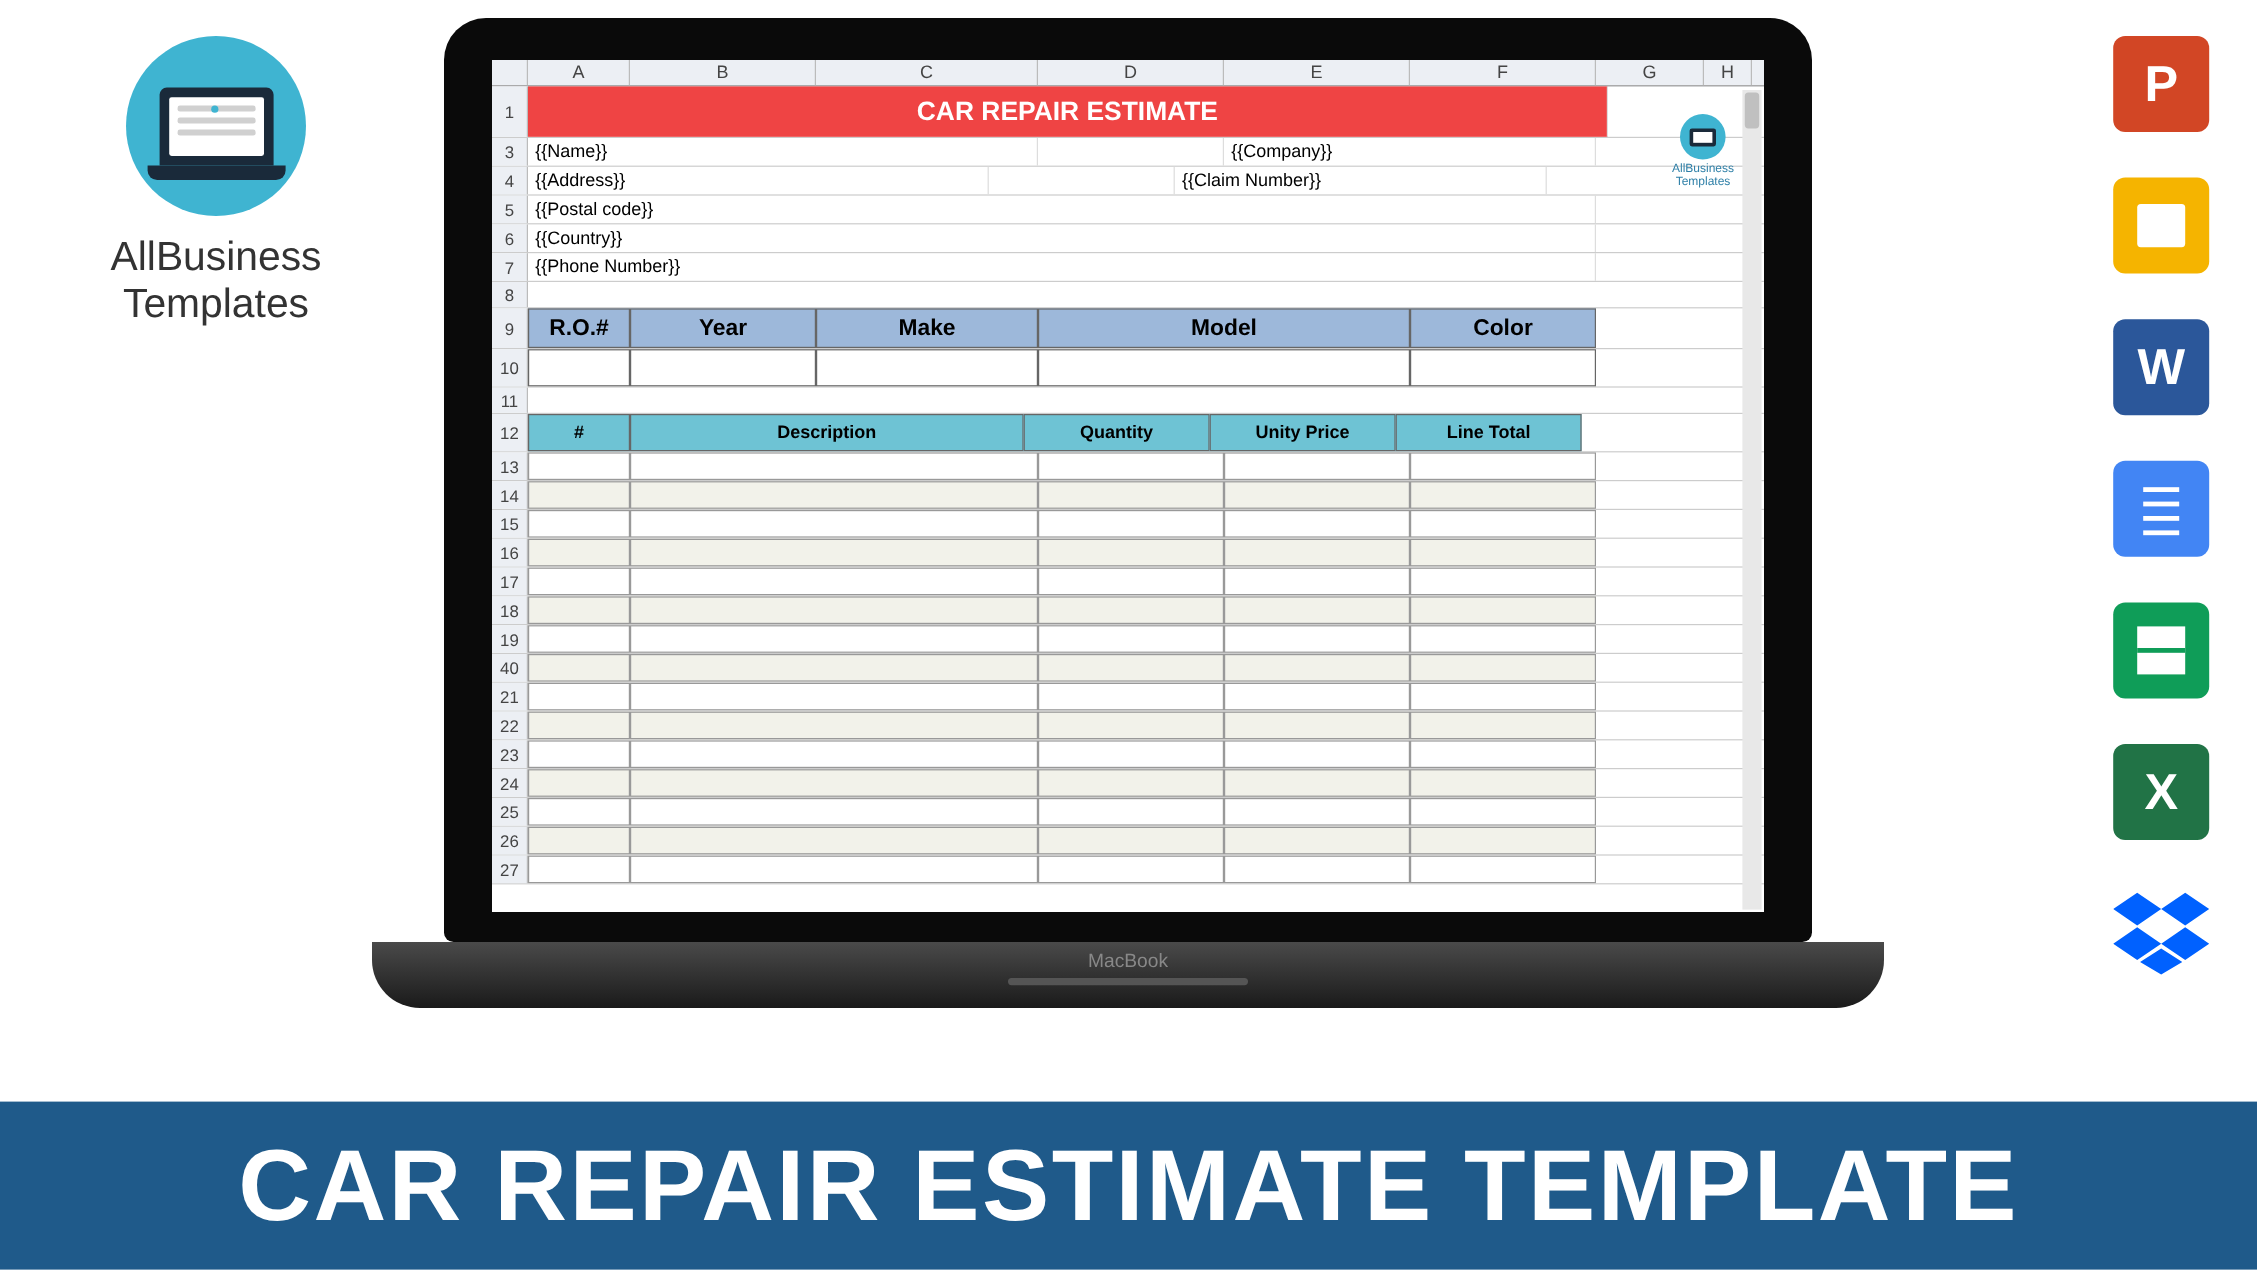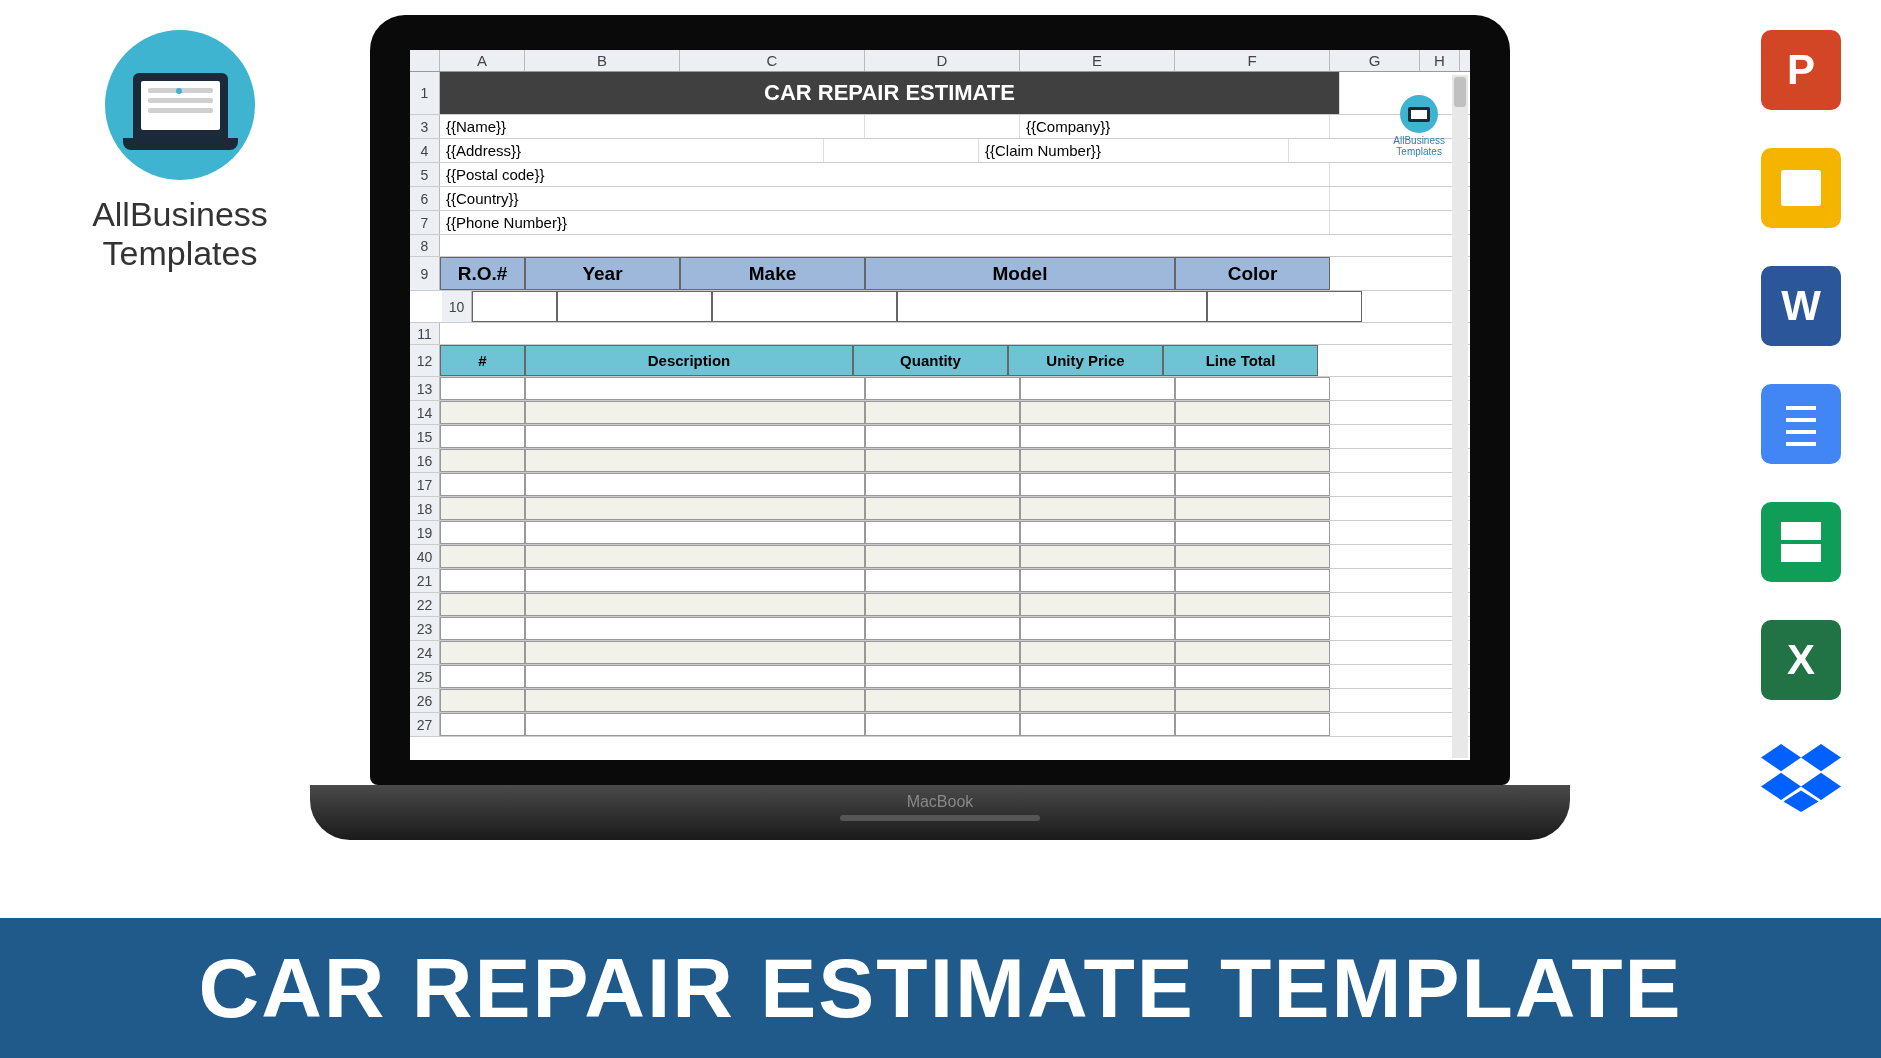--- a/index.html
+++ b/index.html
@@ -157,35 +157,35 @@
 .col-G { width:90px; }
 .col-H { width:40px; }
 
 .sheetrow { display:flex; border-bottom:1px solid #ccc; min-height:22px;}
 .rownum { width:30px; background:#eceff4; font-size:14px; display:flex; align-items:center; justify-content:center; color:#444;}
 .cell { border-right:1px solid #ddd; padding:3px 6px; display:flex; align-items:center; }
 
 
 .title-row .banner {
   flex: 1;
-  background: #404040;
+  background: #ef4444;
   color: #fff;
   font-weight: bold;
   font-size: 22px;
   text-align: center;
   justify-content: center;
   padding: 8px;
 }
 .title-row { min-height: 40px; }
 
 
 .veh-header .cell { background:#9db8da; font-weight:bold; justify-content:center; border:1px solid #666; font-size:19px; }
 .veh-header { min-height:34px; }
 .veh-data .cell { border:1px solid #666; background:#fff; }
-.veh-data { min-height:32px;padding-left:32px; }
+.veh-data { min-height:32px; }
 
 
 .items-header .cell { background:#6ec3d4; font-weight:bold; justify-content:center; border:1px solid #666; font-size:15px; }
 .items-header { min-height:32px; }
 .items-row .cell { border:1px solid #999; background:#fff; }
 .items-row:nth-child(even) .cell { background:#f2f2ea; }
 .items-row { min-height:24px; }
 
 .watermark {
   position:absolute;

